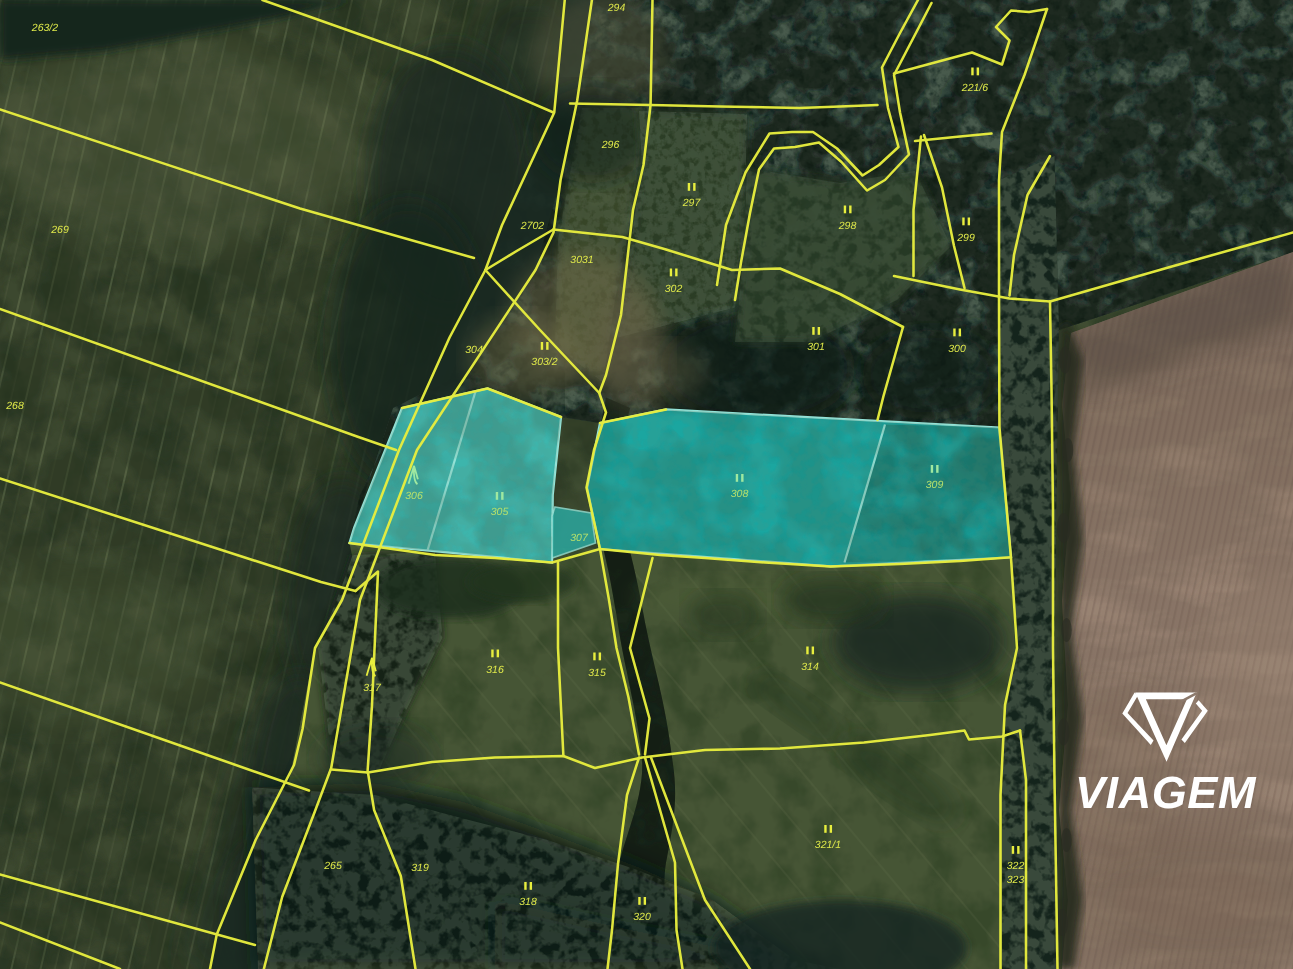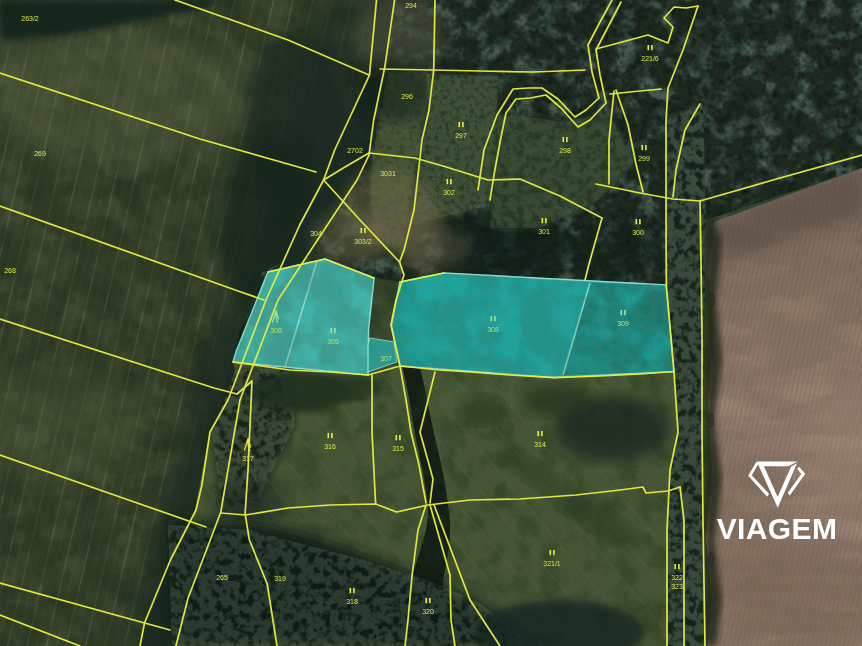--- a/index.html
+++ b/index.html
@@ -1,16 +1,16 @@
 <!DOCTYPE html>
 <html><head>
 <meta charset="utf-8">
 <style>
 html,body{margin:0;padding:0;background:#222;}
-#map{position:relative;width:862px;height:646px;overflow:hidden;font-family:"Liberation Sans",sans-serif;}
+#map{position:relative;width:862px;height:646px;overflow:hidden;font-family:"Liberation Sans",sans-serif;font-style:italic;}
 </style>
 </head>
 <body>
 
 <div id="map">
 <svg width="862" height="646" viewBox="0 0 862 646" xmlns="http://www.w3.org/2000/svg">
 <defs>
 <filter id="canopy" x="-5%" y="-5%" width="110%" height="110%">
   <feTurbulence type="fractalNoise" baseFrequency="0.13 0.13" numOctaves="3" seed="11" stitchTiles="stitch"></feTurbulence>
   <feColorMatrix type="matrix" values="0 0 0 0 0  0 0 0 0 0  0 0 0 0 0  2.6 2.6 2.6 0 -3.1" result="m"></feColorMatrix>

